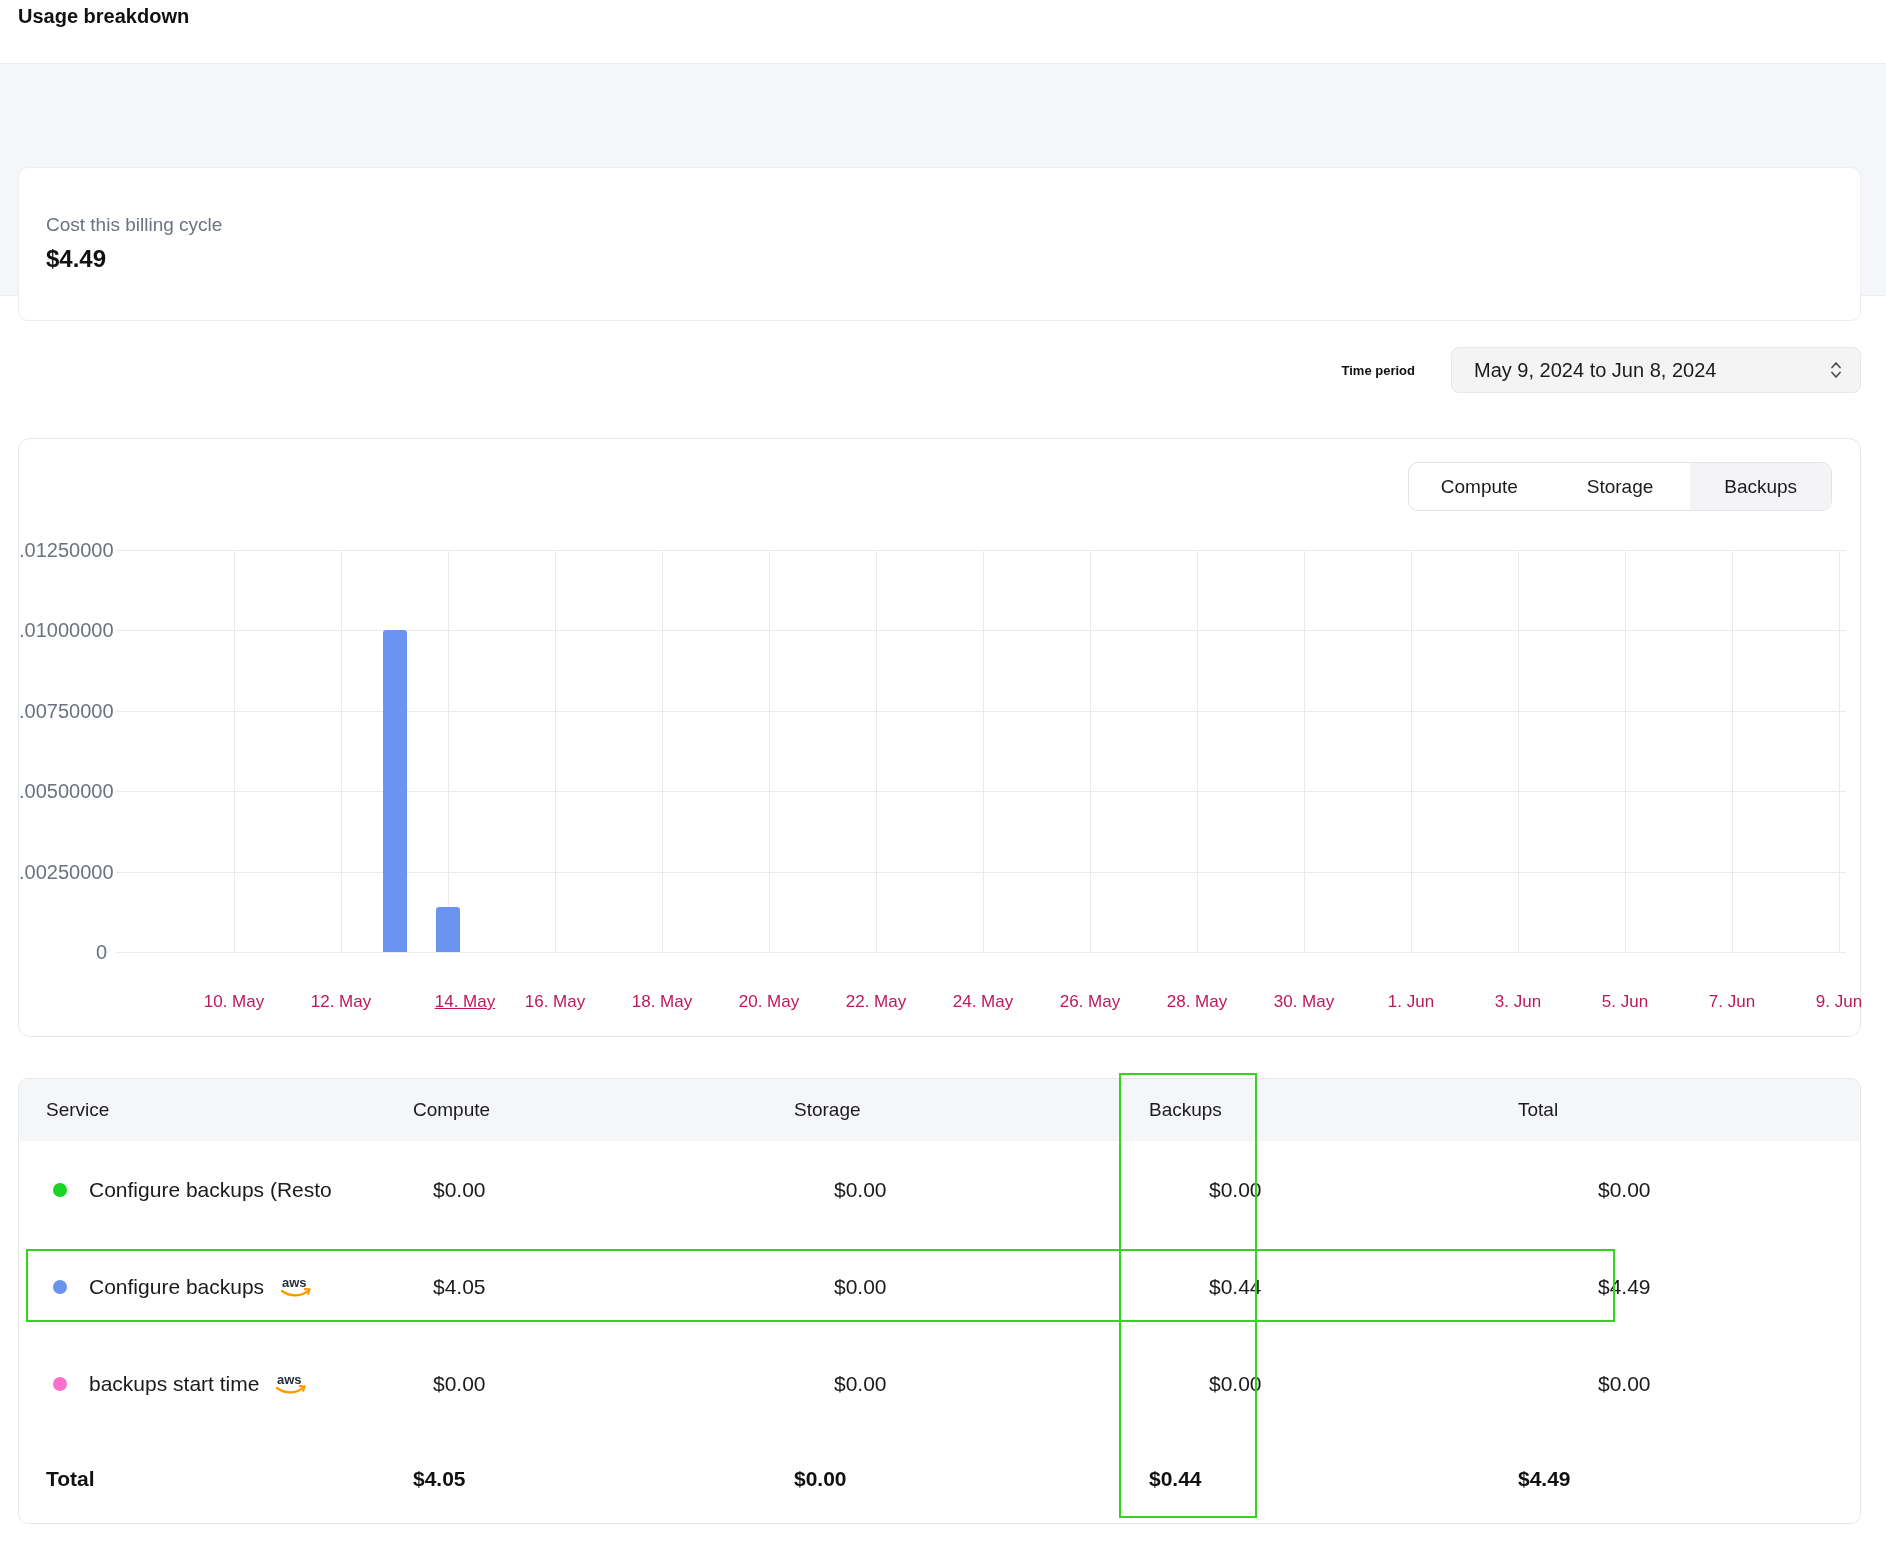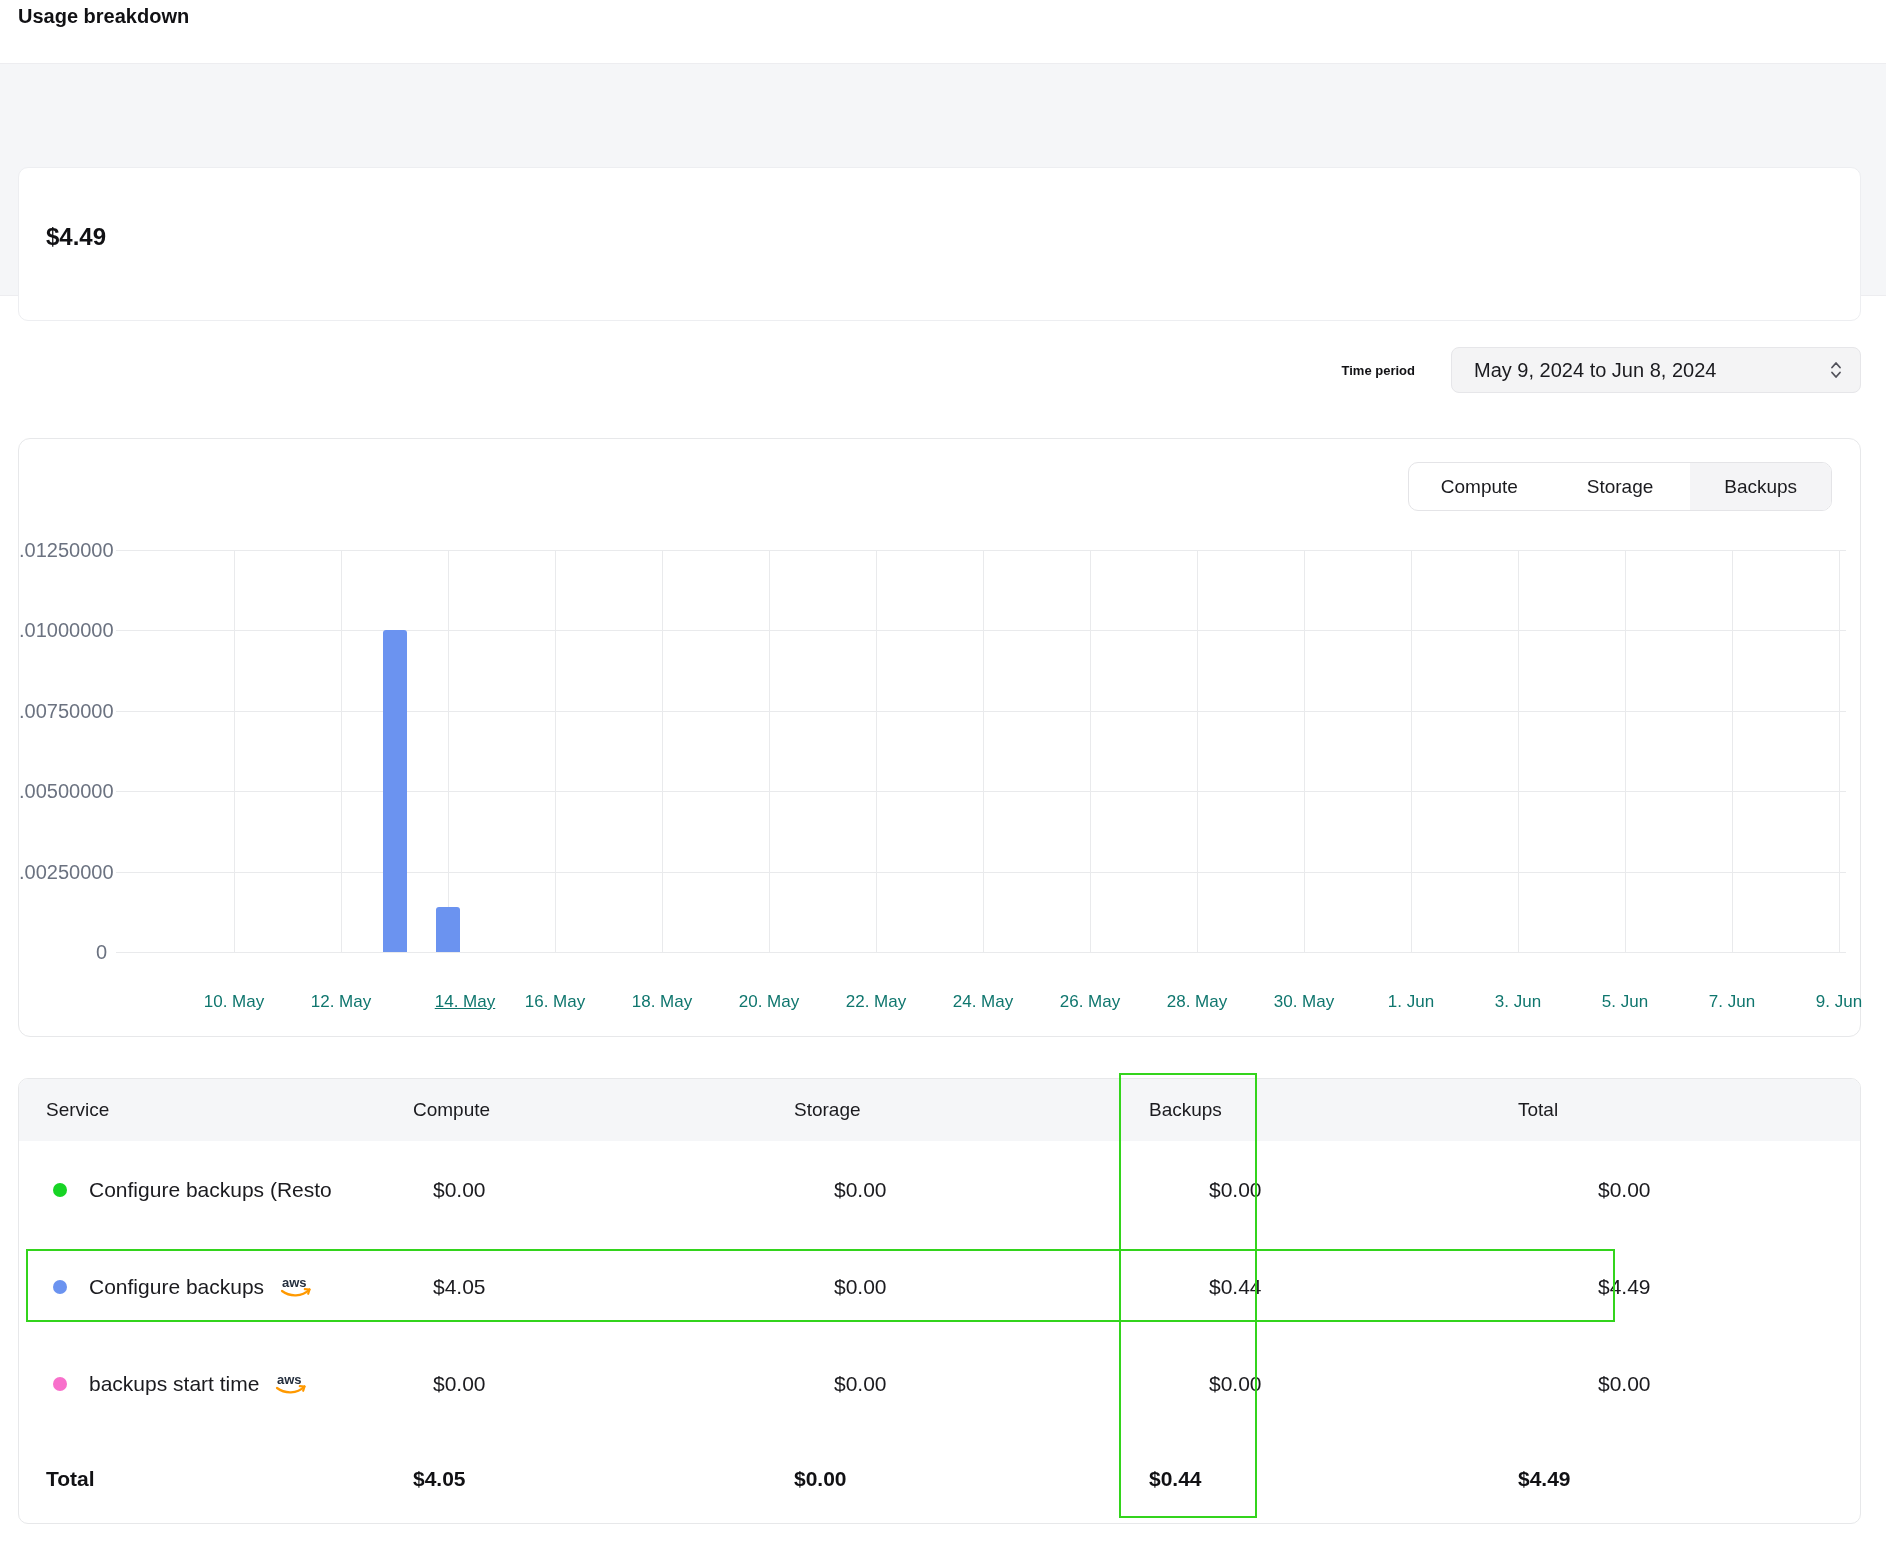--- a/index.html
+++ b/index.html
@@ -30,21 +30,21 @@
     background:#fff; border:1px solid #e7e8ea; border-radius:12px; }
   .tab-group { position:absolute; top:23px; right:28px; width:424px; height:49px;
     border:1px solid #e4e4e7; border-radius:10px; display:flex; overflow:hidden; background:#fff; }
   .tab { flex:1 1 0; display:flex; align-items:center; justify-content:center;
     font-size:19px; color:#1b1b1f; cursor:pointer; background:transparent; border:none; }
   .tab.active { background:#f4f4f6; }
   .plot { position:absolute; left:0; top:0; width:100%; height:100%; }
   .hline { position:absolute; height:1px; background:#e9eaec; }
   .vline { position:absolute; width:1px; background:#e9eaec; }
   .ylabel { position:absolute; text-align:right; font-size:20px; line-height:22px; color:#6b7280; }
-  .xlabel { position:absolute; text-align:center; font-size:17px; line-height:22px; color:#0f766e; }
+  .xlabel { position:absolute; text-align:center; font-size:17px; line-height:22px; color:#be185d; }
   .bar { position:absolute; border-radius:3px 3px 0 0; }
 
   
   .table-card { position:absolute; left:18px; top:1078px; width:1843px; height:446px;
     background:#fff; border:1px solid #e7e8ea; border-radius:10px; overflow:hidden; }
   .t-row { display:grid; grid-template-columns:367px 381px 355px 369px 344px; padding-left:27px; align-items:center; }
   .t-head { height:62px; background:#f5f6f8; font-size:19px; font-weight:500; color:#1b1b1f; }
   .t-body-row { height:97px; font-size:21px; color:#1b1b1f;gap:20px; }
   .t-total-row { height:93px; font-size:21px; font-weight:700; color:#111114; }
   .service-cell { display:flex; align-items:center; overflow:hidden; white-space:nowrap; }
@@ -57,20 +57,21 @@
   .hl-col { left:1119px; top:1073px; width:138px; height:445px; }
   .hl-row { left:26px;  top:1249px; width:1589px; height:73px; }
 </style>
 </head>
 <body>
 
 <h1 class="page-title">Usage breakdown</h1>
 
 <section class="summary-band">
   <div class="cost-card">
+    <div class="cost-label">Cost this billing cycle</div>
     <div class="cost-value">$4.49</div>
   </div>
 </section>
 
 <div class="timeperiod-row">
   <span class="timeperiod-label">Time period</span>
   <div class="timeperiod-select">
     <span class="sel-text">May 9, 2024 to Jun 8, 2024</span>
     <span style="display:inline-flex;">
       <svg width="16" height="22" viewBox="0 0 16 22" fill="none">

